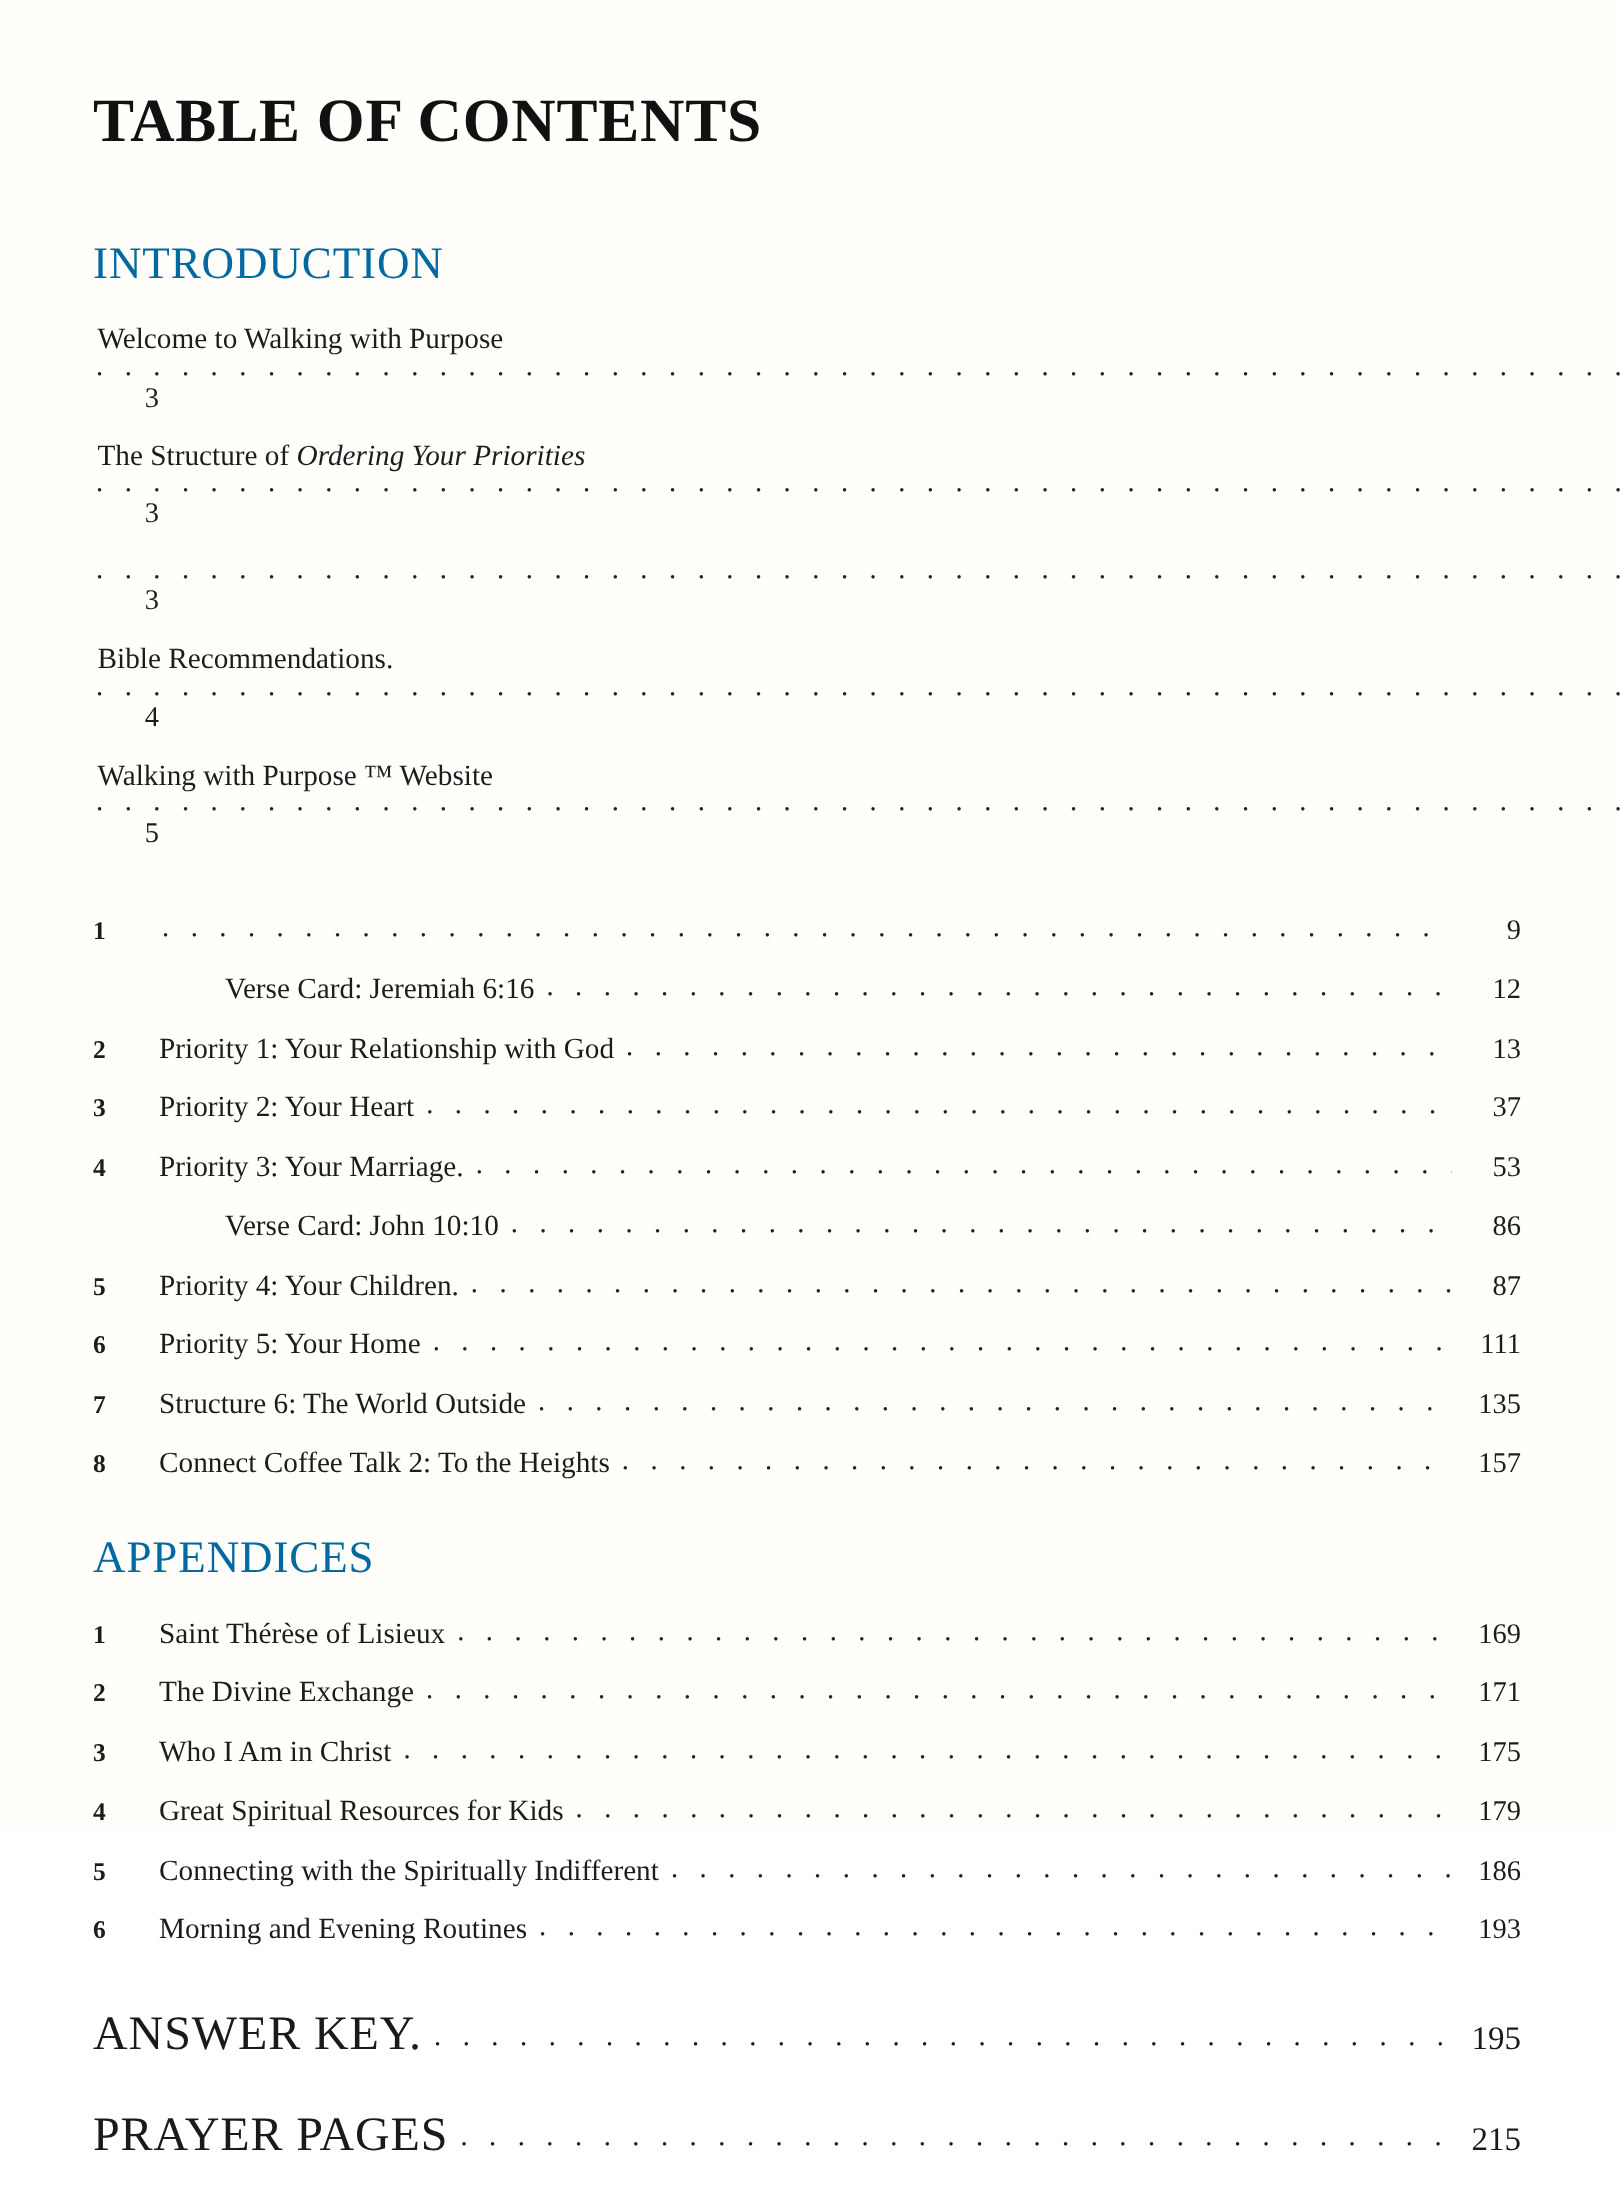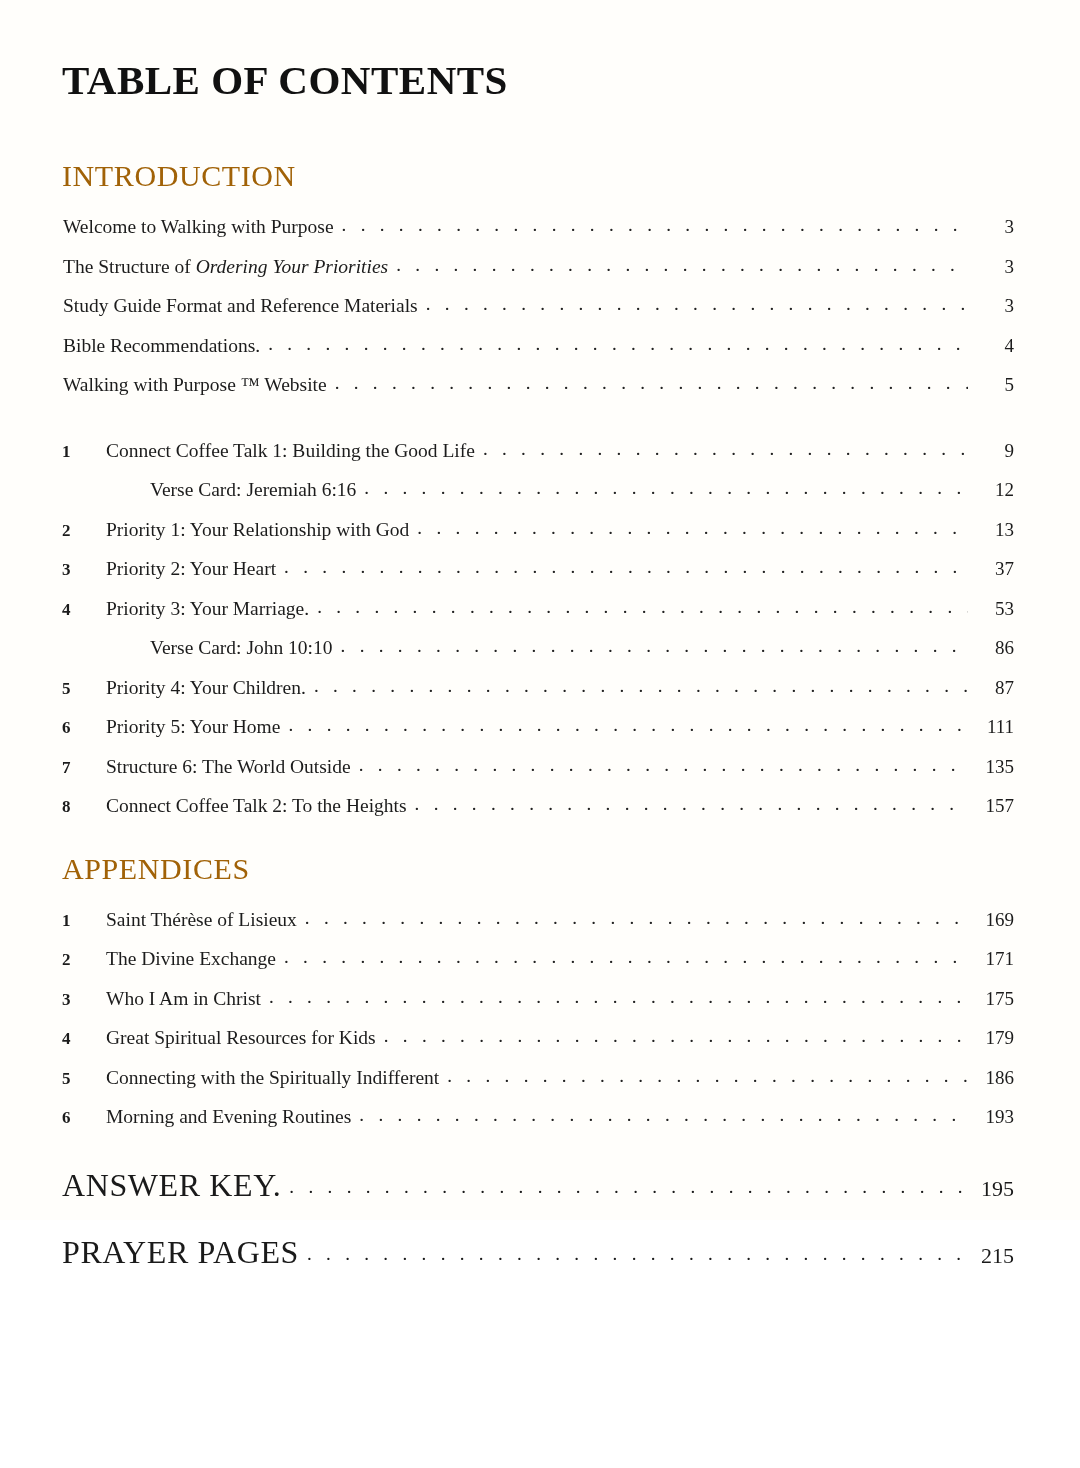--- a/index.html
+++ b/index.html
@@ -38,21 +38,21 @@
     margin: 0 0 56px 0;
     line-height: 1.1;
     color: #111;
   }
   h2.section-title {
     font-family: "Liberation Serif", "DejaVu Serif", serif;
     font-size: 30px;
     font-weight: normal;
     letter-spacing: 0.6px;
     margin: 0 0 14px 0;
-    color: #a16207;
+    color: #0369a1;
   }
   .section {
     margin-bottom: 26px;
   }
   .entry {
     display: flex;
     align-items: baseline;
     font-size: 19.5px;
     line-height: 1.0;
     padding: 9px 0 9px 0;
@@ -89,20 +89,21 @@
     flex: 0 0 auto;
     min-width: 42px;
     text-align: right;
     font-size: 19px;
     color: #1c1c1c;
   }
   
   .section.intro .entry {
     font-size: 19.5px;
     padding: 10px 0;
+    flex-direction: column;
   }
   .section.intro .entry .label {
     padding-left: 1px;
   }
   .section.lessons .entry,
   .section.appendices .entry {
     padding: 10px 0;
   }
   .sub-entry .label {
     padding-left: 44px;
@@ -152,21 +153,20 @@
         <span class="page-no">3</span>
       </div>
 
       <div class="entry">
         <span class="label"><span>The Structure of </span><em>Ordering Your Priorities</em></span>
         <span class="dots">. . . . . . . . . . . . . . . . . . . . . . . . . . . . . . . . . . . . . . . . . . . . . . . . . . . . . . . . . . . . . . . . . . . . . . . . . . . . . . . . . . . . . . . . . . . . . . . . . . . . . . . . . . . . . . . . . . . .</span>
         <span class="page-no">3</span>
       </div>
 
       <div class="entry">
-        <span class="label">Study Guide Format and Reference Materials</span>
         <span class="dots">. . . . . . . . . . . . . . . . . . . . . . . . . . . . . . . . . . . . . . . . . . . . . . . . . . . . . . . . . . . . . . . . . . . . . . . . . . . . . . . . . . . . . . . . . . . . . . . . . . . . . . . . . . . . . . . . . . . .</span>
         <span class="page-no">3</span>
       </div>
 
       <div class="entry">
         <span class="label">Bible Recommendations.</span>
         <span class="dots">. . . . . . . . . . . . . . . . . . . . . . . . . . . . . . . . . . . . . . . . . . . . . . . . . . . . . . . . . . . . . . . . . . . . . . . . . . . . . . . . . . . . . . . . . . . . . . . . . . . . . . . . . . . . . . . . . . . .</span>
         <span class="page-no">4</span>
       </div>
 
@@ -174,21 +174,20 @@
         <span class="label">Walking with Purpose ™ Website</span>
         <span class="dots">. . . . . . . . . . . . . . . . . . . . . . . . . . . . . . . . . . . . . . . . . . . . . . . . . . . . . . . . . . . . . . . . . . . . . . . . . . . . . . . . . . . . . . . . . . . . . . . . . . . . . . . . . . . . . . . . . . . .</span>
         <span class="page-no">5</span>
       </div>
     </div>
 
     <div class="section lessons">
 
       <div class="entry">
         <span class="num">1</span>
-        <span class="label">Connect Coffee Talk 1: Building the Good Life</span>
         <span class="dots">. . . . . . . . . . . . . . . . . . . . . . . . . . . . . . . . . . . . . . . . . . . . . . . . . . . . . . . . . . . . . . . . . . . . . . . . . . . . . . . . . . . . . . . . . . . . . . . . . . . . . . . . . . . . . . . . . . . .</span>
         <span class="page-no">9</span>
       </div>
 
       <div class="entry sub-entry">
         <span class="num blank"></span>
         <span class="label">Verse Card: Jeremiah 6:16</span>
         <span class="dots">. . . . . . . . . . . . . . . . . . . . . . . . . . . . . . . . . . . . . . . . . . . . . . . . . . . . . . . . . . . . . . . . . . . . . . . . . . . . . . . . . . . . . . . . . . . . . . . . . . . . . . . . . . . . . . . . . . . .</span>
         <span class="page-no">12</span>
       </div>

